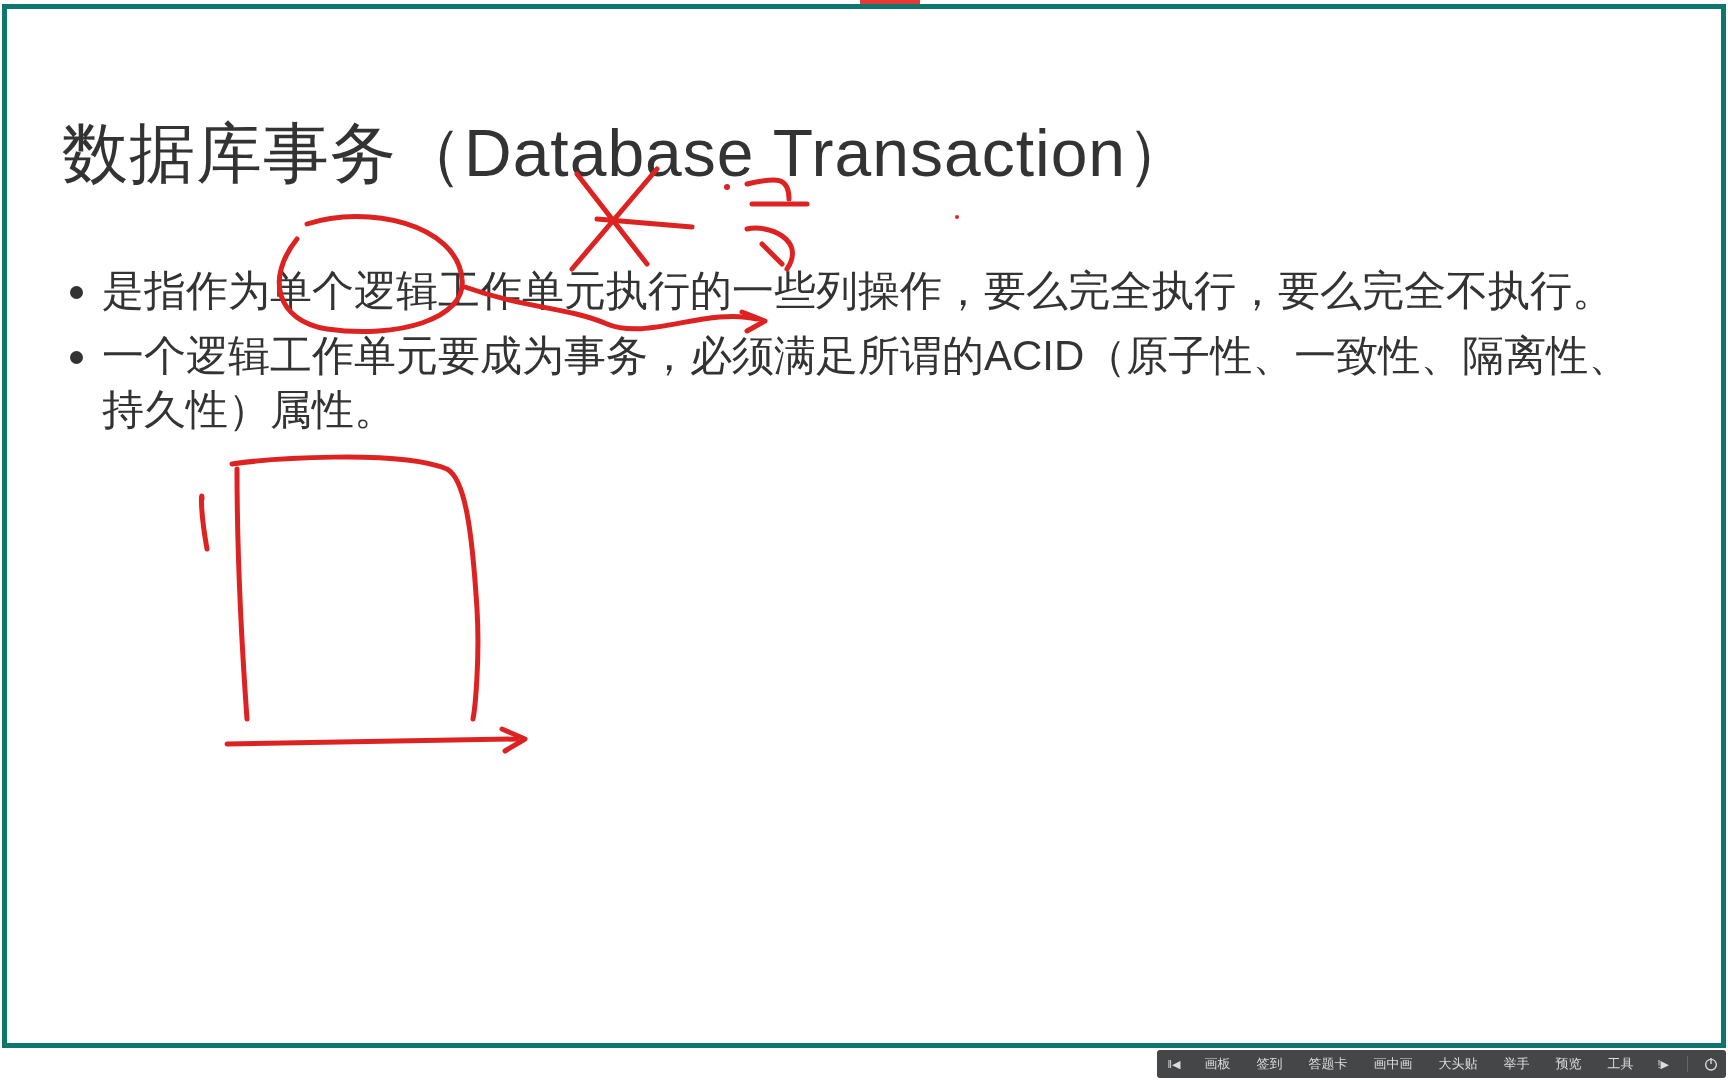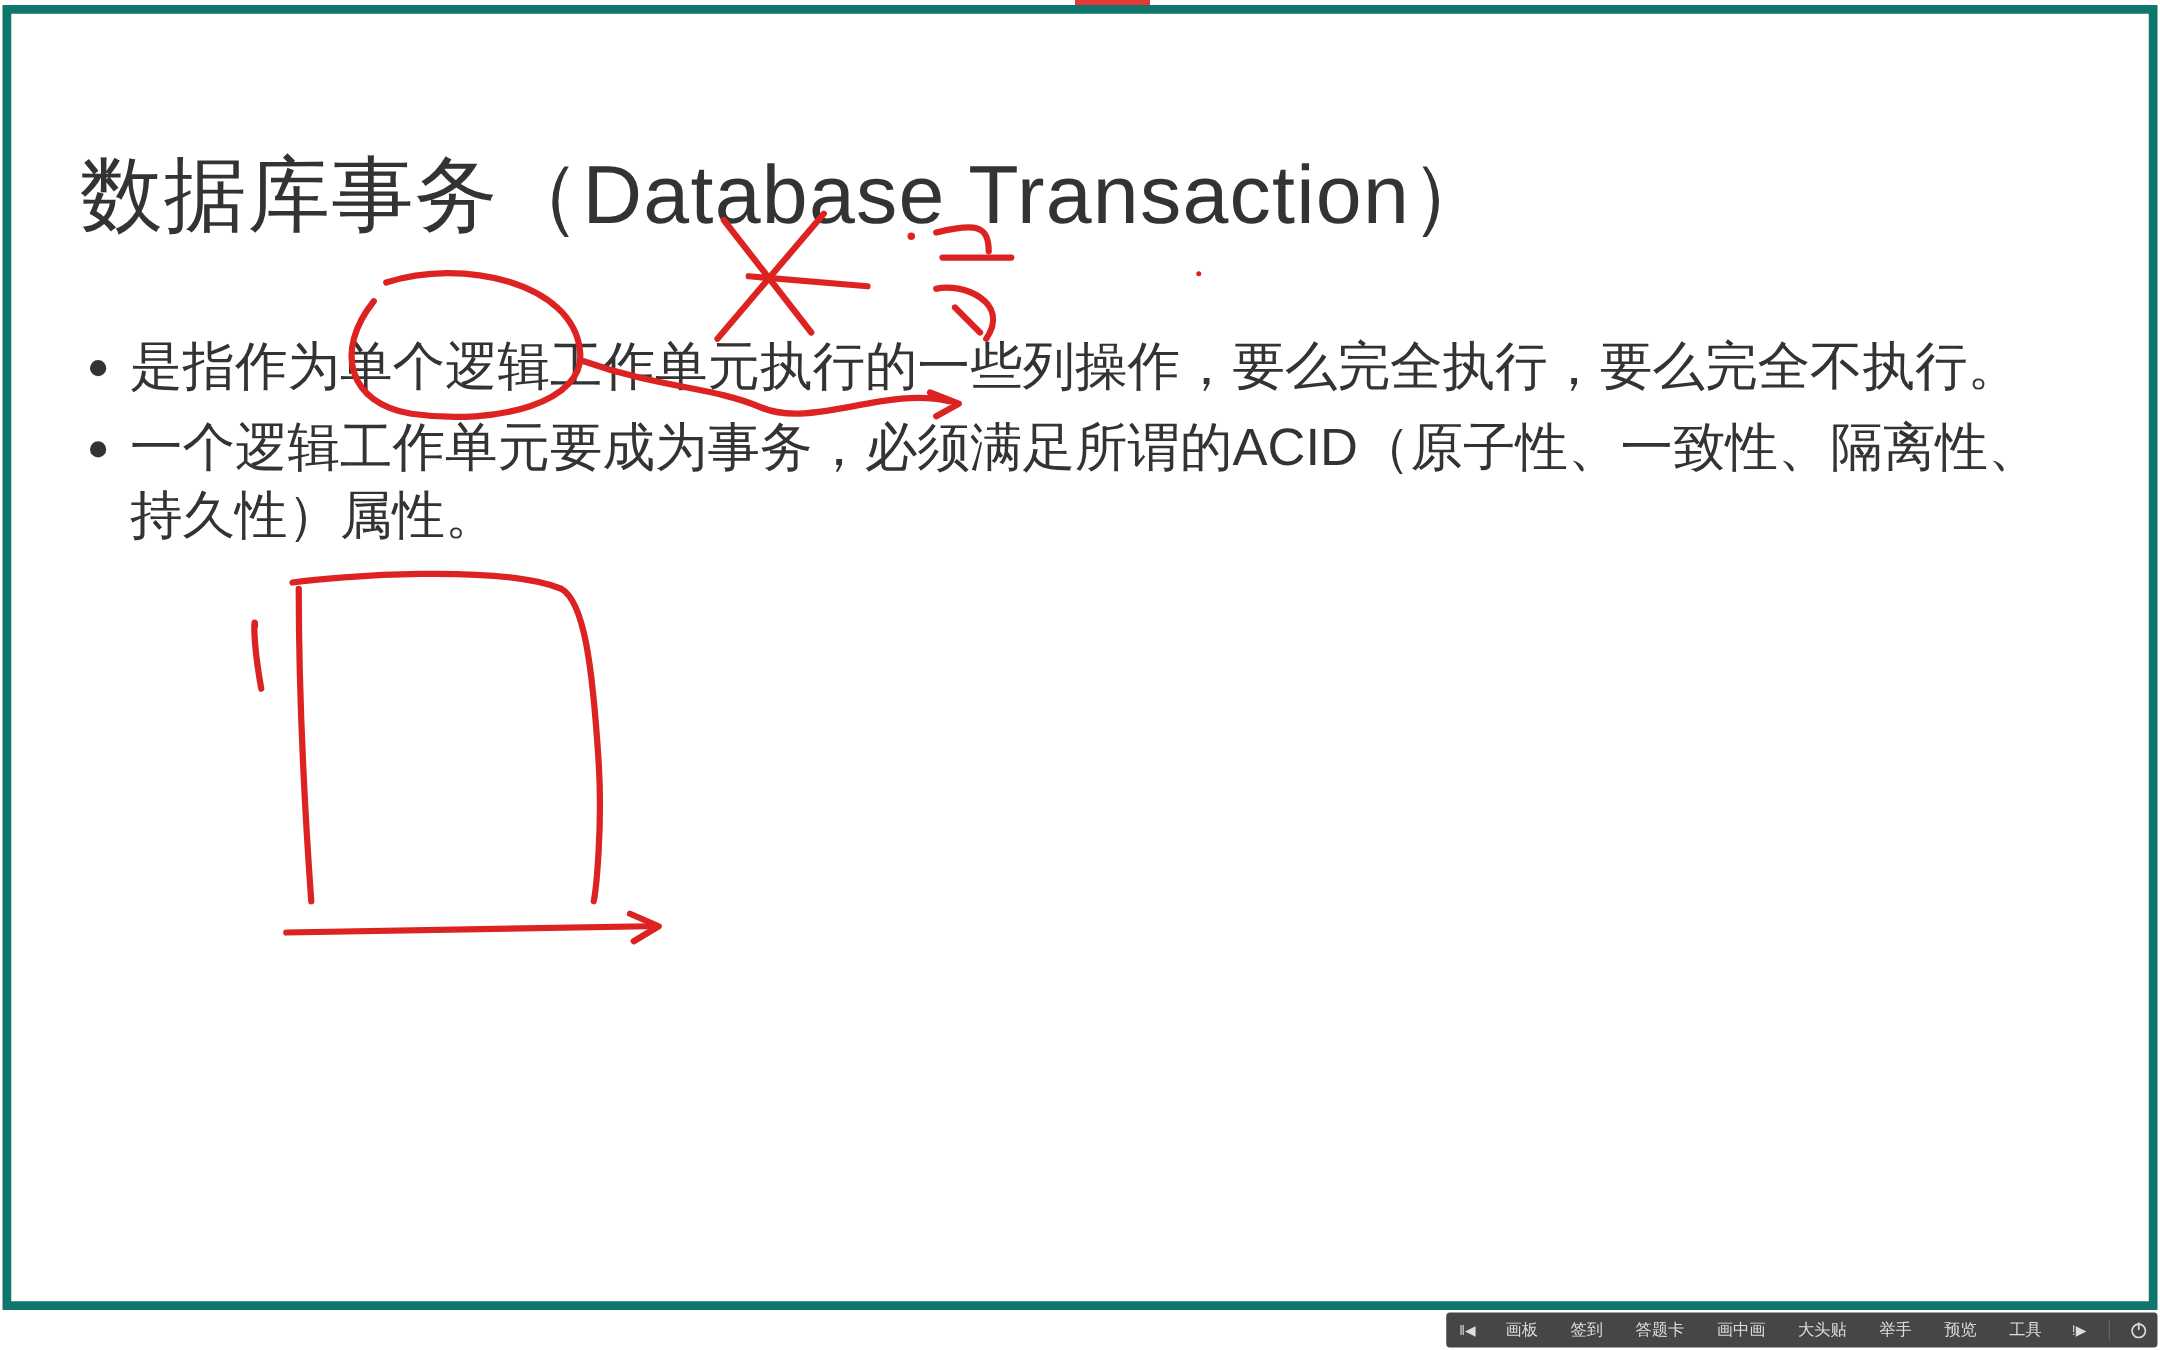--- a/index.html
+++ b/index.html
@@ -11,21 +11,21 @@
     font-family: "Microsoft YaHei", "PingFang SC", "Hiragino Sans GB", sans-serif;
     overflow: hidden;
     position: relative;
   }
   .slide-border {
     position: absolute;
     top: 4px;
     left: 2px;
     right: 2px;
     bottom: 32px;
-    border: 7px solid #0f766e;
+    border: 5px solid #0f766e;
     background: #fff;
   }
   .title {
     position: absolute;
     top: 100px;
     left: 55px;
     font-size: 66px;
     font-weight: 300;
     color: #333;
     letter-spacing: 1px;

